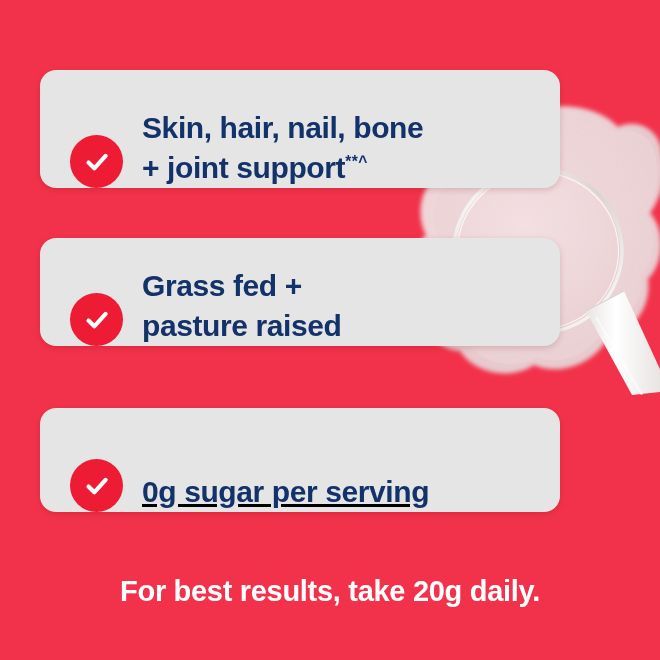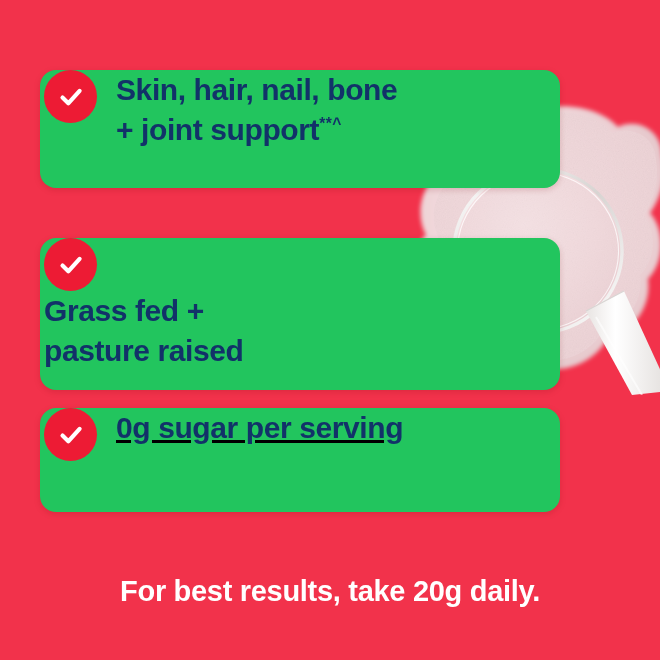--- a/index.html
+++ b/index.html
@@ -28,30 +28,30 @@
     top: 95px;
     width: 260px;
     height: 300px;
     pointer-events: none;
   }
 
   
   .card {
     position: absolute;
     left: 40px;
-    background: #22c55e;
+    background: #e5e5e5;
     border-radius: 16px;
     box-shadow: 0 2px 6px rgba(120, 0, 14, 0.18);
     display: flex;
-    align-items: flex-start;
+    align-items: flex-end;
     box-sizing: border-box;
-    padding-left: 4px;
+    padding-left: 30px;
   }
   #card-0 { top: 70px;  width: 520px; height: 118px; }
-  #card-1 { top: 238px; width: 520px; height: 152px; flex-direction: column; }
+  #card-1 { top: 238px; width: 520px; height: 108px; }
   #card-2 { top: 408px; width: 520px; height: 104px; text-decoration: underline; }
 
   .check-badge {
     flex: 0 0 auto;
     width: 53px;
     height: 53px;
     border-radius: 50%;
     background: #ED1B34;
     display: flex;
     align-items: center;

